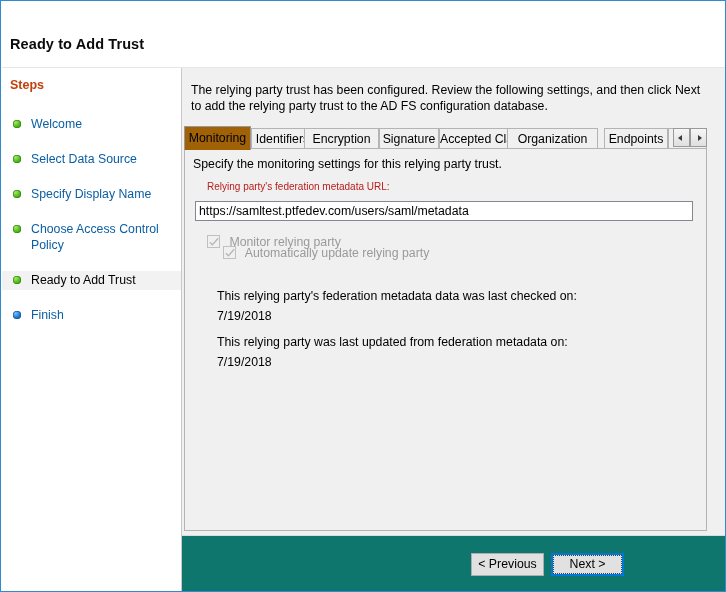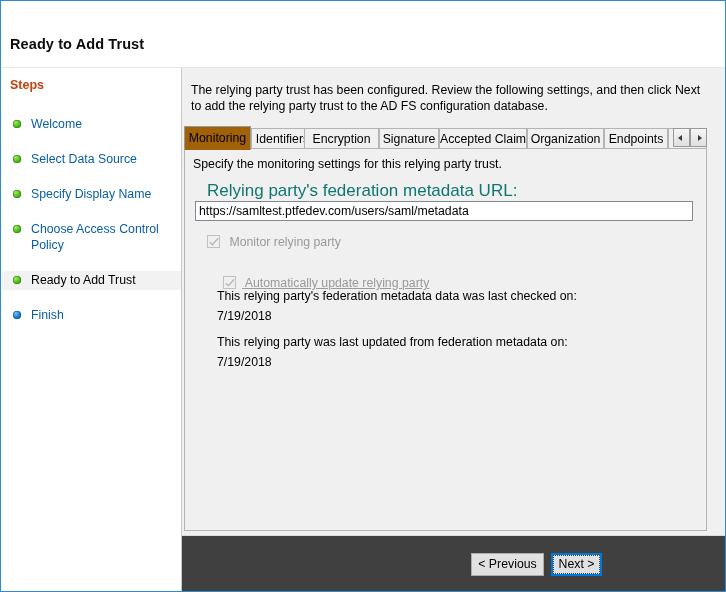--- a/index.html
+++ b/index.html
@@ -227,22 +227,22 @@
   }
   #tab-instruction {
     position: absolute;
     left: 8px; top: 8px;
     font-size: 12.3px;
     color: #000000;
   }
   #url-label {
     position: absolute;
     left: 22px; top: 32px;
-    font-size: 17px;
-    color: #0f766e;
+    font-size: 10px;
+    color: #b91c1c;
   }
   #url-input {
     position: absolute;
     left: 10px; top: 52px;
     width: 498px;
     height: 20px;
     box-sizing: border-box;
     background: #ffffff;
     border: 1px solid #828790;
     font-family: "Liberation Sans", sans-serif;
@@ -253,21 +253,21 @@
     outline: none;
   }
   .chk-row {
     position: absolute;
     font-size: 12.3px;
     color: #9a9a9a;
     line-height: 14px;
     cursor: default;
   }
   #chk-monitor { left: 22px; top: 86px; }
-  #chk-auto    { left: 38px; top: 127px; text-decoration: underline; }
+  #chk-auto    { left: 38px; top: 97px; }
   .chk-box {
     position: relative;
     display: inline-block;
     width: 13px; height: 13px;
     box-sizing: border-box;
     background: #f0f0f0;
     border: 1px solid #c0c0c0;
     vertical-align: -2px;
     margin-right: 6px;
   }
@@ -288,39 +288,39 @@
     left: 0; top: 467px;
     width: 544px;
     height: 1px;
     background: #dcdcdc;
   }
   #footer {
     position: absolute;
     left: 0; top: 468px;
     width: 544px;
     height: 56px;
-    background: #404040;
+    background: #0f766e;
   }
   .btn {
     position: absolute;
     top: 17px;
     height: 23px;
     box-sizing: border-box;
     background: #e1e1e1;
     border: 1px solid #adadad;
     font-family: "Liberation Sans", sans-serif;
     font-size: 12.3px;
     color: #000000;
     text-align: center;
     line-height: 21px;
     cursor: default;
   }
   #btn-previous { left: 289px; width: 73px; }
   #btn-next {
-    left: 369px; width: 51px;
+    left: 369px; width: 73px;
     border: 1px solid #0078d7;
     box-shadow: 0 0 0 1px #0078d7 inset;
   }
   #btn-next .focus-ring {
     position: absolute;
     left: 1px; top: 1px;
     right: 1px; bottom: 1px;
     border: 1px dotted #404040;
     pointer-events: none;
   }
@@ -372,21 +372,21 @@
     <div id="intro-text">The relying party trust has been configured. Review the following settings, and then click Next to add the relying party trust to the AD FS configuration database.</div>
 
     <div id="tabpanel">
 
       <div id="tabstrip">
         <div class="tab selected" style="left:0px;   width:67px;">Monitoring</div>
         <div class="tab" style="left:67px;  width:63px;">Identifiers</div>
         <div class="tab" style="left:120px; width:75px;text-align:center;">Encryption</div>
         <div class="tab" style="left:195px; width:60px;">Signature</div>
         <div class="tab" style="left:255px; width:88px;">Accepted Claims</div>
-        <div class="tab" style="left:343px; width:77px;">Organization</div>
+        <div class="tab" style="left:323px; width:91px;">Organization</div>
         <div class="tab" style="left:420px; width:64px;">Endpoints</div>
         <div class="tab" style="left:484px; width:39px; text-align:left; padding-left:5px;">Notes</div>
 
         <div id="tab-scroll">
           <div class="scroll-btn left">
               <span class="arr"></span>
             </div>
           <div class="scroll-btn right">
               <span class="arr"></span>
             </div>

